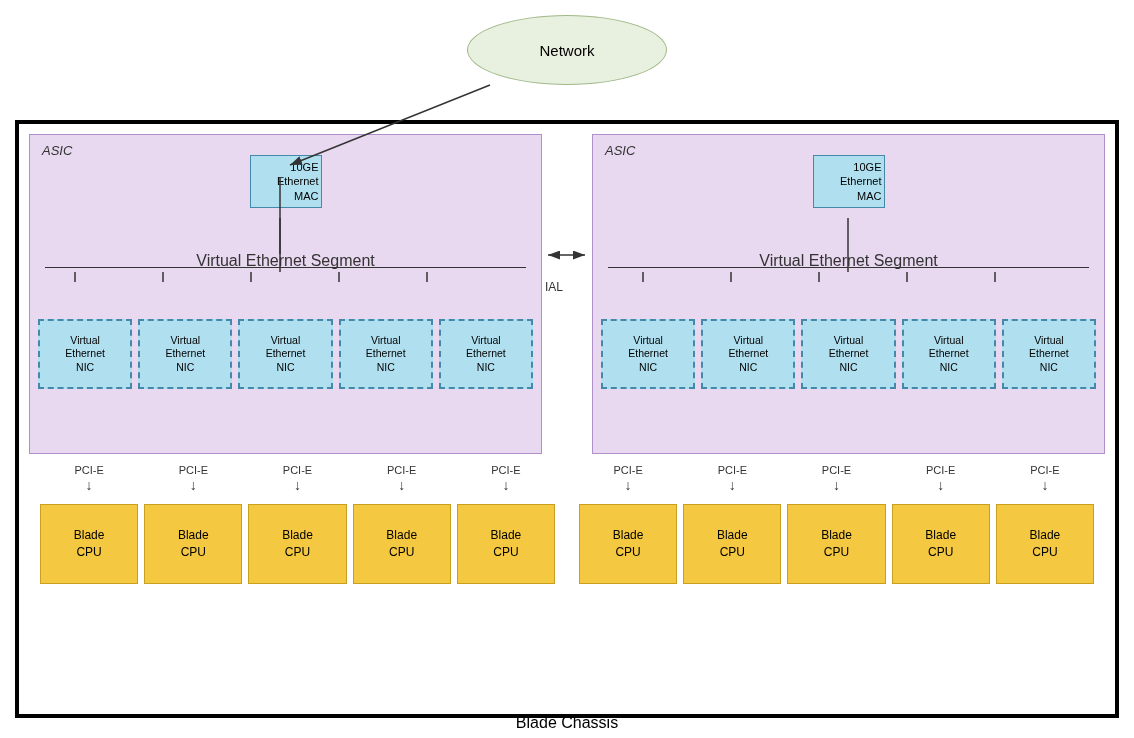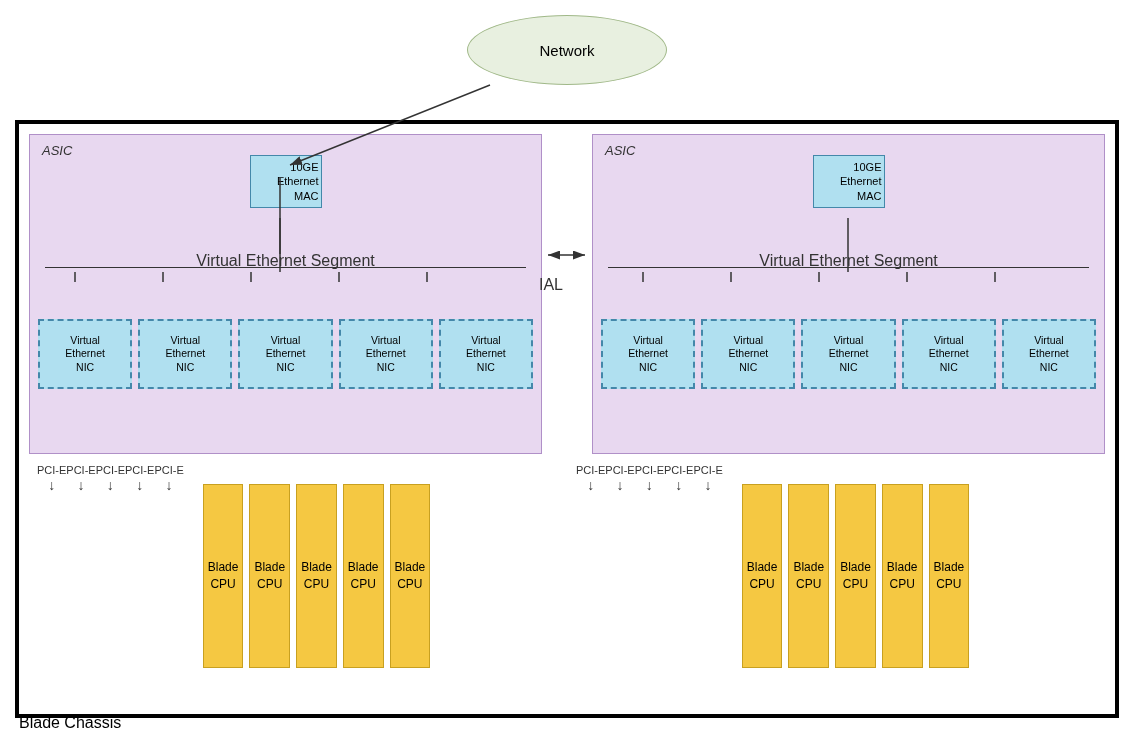--- a/index.html
+++ b/index.html
@@ -46,21 +46,21 @@
       right: 15px;
       bottom: 20px;
       border: 4px solid #000000;
       background: #fff;
     }
 
     .blade-chassis-label {
       position: absolute;
       bottom: -18px;
       width: 100%;
-      text-align: left;
+      text-align: center;
       font-size: 16px;
       font-weight: normal;
       color: #000;
     }
 
     
     .asic-panels {
       position: absolute;
       top: 10px;
       left: 10px;
@@ -151,39 +151,39 @@
     }
 
     
     .ial-label {
       position: absolute;
       top: 50%;
       left: 50%;
       transform: translate(-50%, -50%);
       background: #fff;
       padding: 0 4px;
-      font-size: 16px;
+      font-size: 12px;
       color: #333;
       z-index: 10;
     }
 
     
     .bottom-section {
       position: absolute;
       top: 340px;
       left: 10px;
       right: 10px;
       bottom: 30px;
       display: flex;
     }
 
     .bottom-half {
       flex: 1;
       display: flex;
-      flex-direction: row;
+      flex-direction: column;
       align-items: stretch;
     }
 
     .pcie-row {
       display: flex;
       justify-content: space-around;
       padding: 0 8px;
       margin-bottom: 0px;
     }
 
@@ -209,21 +209,21 @@
 
     .blades-row {
       display: flex;
       justify-content: space-around;
       padding: 0 8px;
       margin-top: 4px;
     }
 
     .blade-box {
       flex: 1;
-      margin: 16px 3px;
+      margin: 8px 3px;
       background: #f5c842;
       border: 1.5px solid #c8a020;
       text-align: center;
       padding: 15px 4px;
       font-size: 12px;
       line-height: 1.4;
       min-height: 80px;
       display: flex;
       align-items: center;
       justify-content: center;

